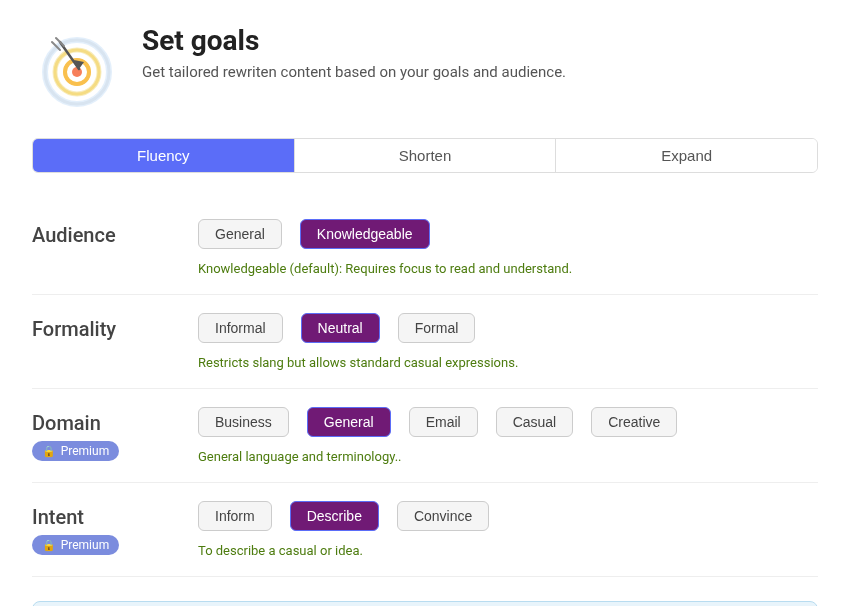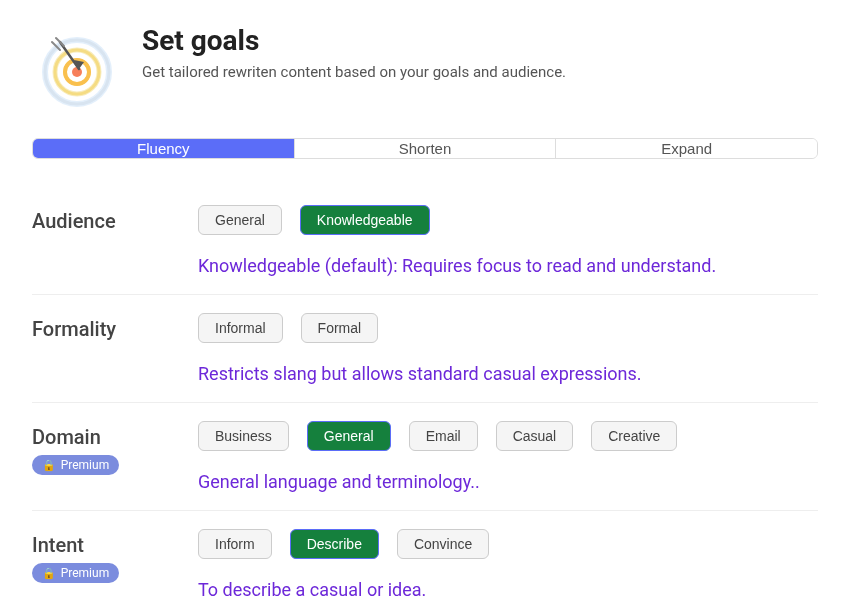--- a/index.html
+++ b/index.html
@@ -37,21 +37,21 @@
     }
     .tabs {
       display: flex;
       border: 1px solid #ddd;
       border-radius: 6px;
       overflow: hidden;
       margin-bottom: 28px;
     }
     .tab {
       flex: 1;
-      padding: 1px 0;
+      padding: 8px 0;
       text-align: center;
       font-size: 15px;
       cursor: pointer;
       background: #fff;
       color: #555;
       border: none;
       outline: none;
     }
     .tab.active {
       background: #5b6df8;
@@ -108,29 +108,29 @@
       padding: 6px 16px;
       border-radius: 6px;
       border: 1px solid #ccc;
       background: #f5f5f5;
       color: #444;
       font-size: 14px;
       cursor: pointer;
       transition: all 0.15s;
     }
     .btn-option.selected {
-      background: #15803d;
+      background: #701a75;
       color: #fff;
       border-color: #5b6df8;
       text-align: center;
     }
     .section-description {
-      font-size: 18px;
-      color: #6d28d9;
-      margin-top: 20px;
+      font-size: 13px;
+      color: #4d7c0f;
+      margin-top: 12px;
     }
     .premium-notice {
       background: #e8f4fb;
       border: 1px solid #b8dcf0;
       border-radius: 8px;
       padding: 16px 24px;
       text-align: center;
       font-size: 14px;
       color: #444;
       margin-top: 24px;
@@ -190,20 +190,21 @@
     </div>
   </div>
 
   <div class="section">
     <div class="section-label-area">
       <span class="section-label">Formality</span>
     </div>
     <div class="section-content">
       <div class="btn-group">
         <button class="btn-option">Informal</button>
+        <button class="btn-option selected">Neutral</button>
         <button class="btn-option">Formal</button>
       </div>
       <div class="section-description">Restricts slang but allows standard casual expressions.</div>
     </div>
   </div>
 
   <div class="section">
     <div class="section-label-area">
       <span class="section-label">Domain</span>
       <span class="premium-badge">

